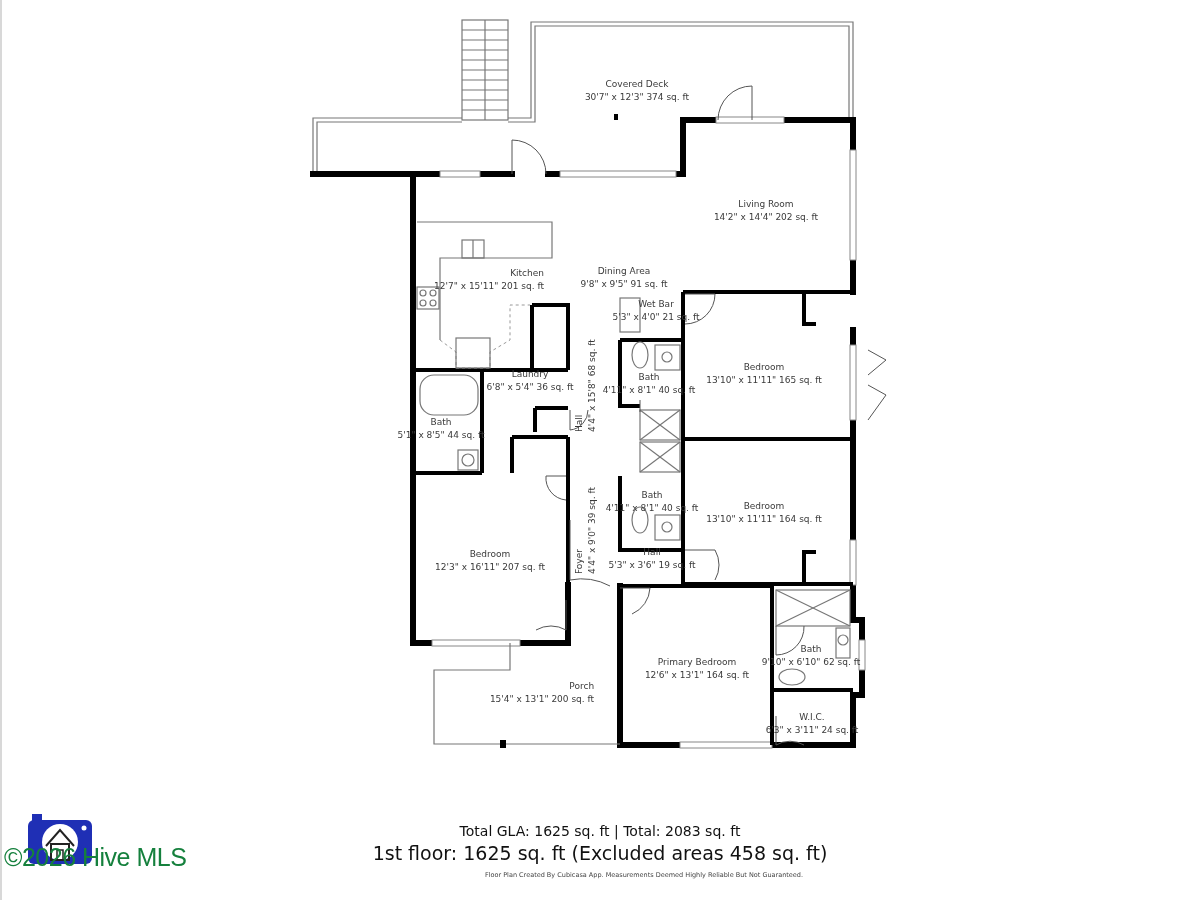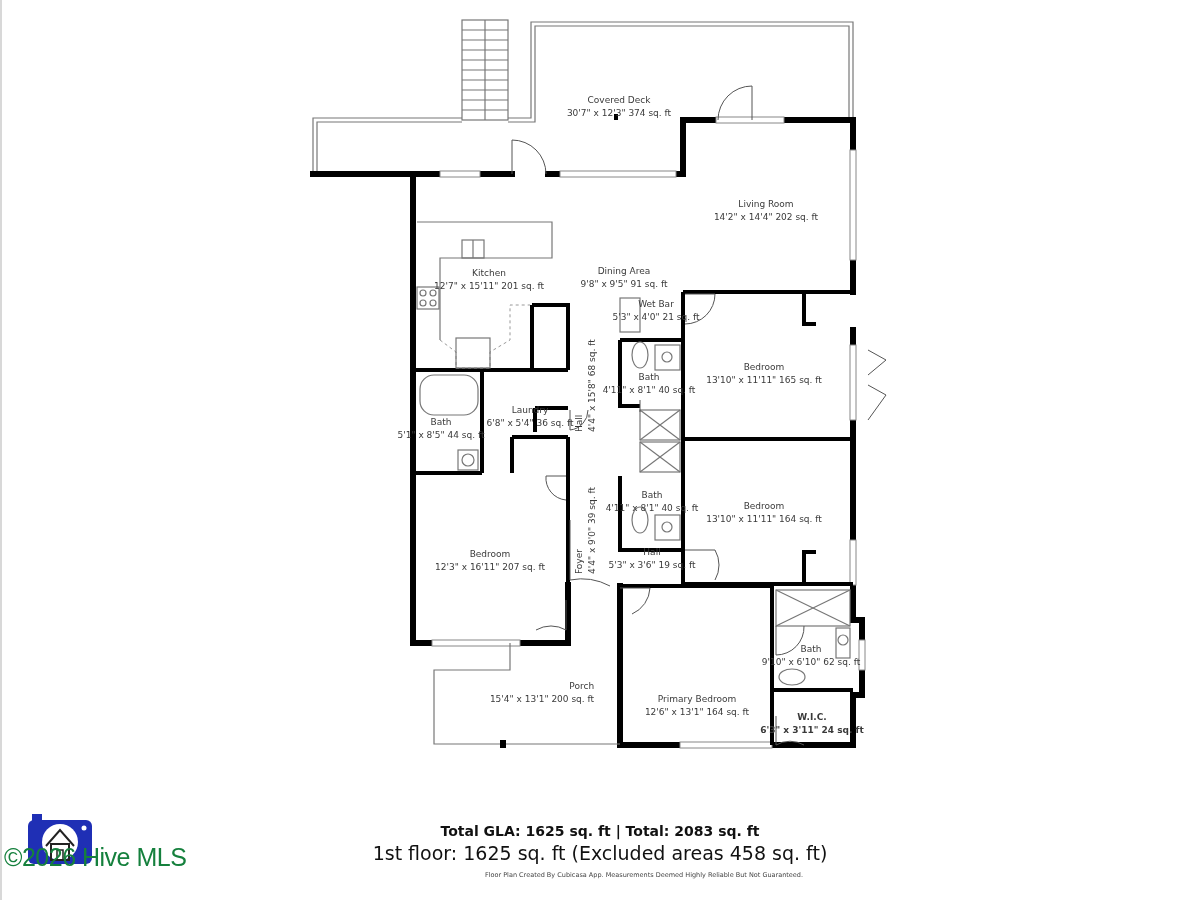--- a/index.html
+++ b/index.html
@@ -8,21 +8,21 @@
   svg.plan { position:absolute; left:0; top:0; }
   .w { stroke:#000; stroke-width:6; fill:none; stroke-linecap:square; }
   .wt { stroke:#000; stroke-width:4; fill:none; }
   .thin { stroke:#777; stroke-width:1.2; fill:none; }
   .win { stroke:#888; stroke-width:1; fill:#fff; }
   .door { stroke:#555; stroke-width:1; fill:none; }
   .dash { stroke:#999; stroke-width:1; stroke-dasharray:3 3; fill:none; }
   .room-label { position:absolute; font-size:9px; text-align:center; line-height:13px; color:#3a3a3a; white-space:nowrap; transform:translateX(-50%); }
   .room-label.vert { transform:rotate(-90deg); transform-origin:left top; text-align:left; }
   .totals { position:absolute; left:0; width:1200px; text-align:center; }
-  .totals .gla { top:823px; position:absolute; width:100%; font-weight:bold; font-size:14px; color:#111; }
+  .totals .gla { top:823px; position:absolute; width:100%; font-weight:normal; font-size:14px; color:#111; }
   .totals .floor { top:842px; position:absolute; width:100%; font-size:19px; color:#111; }
   .totals .disc { top:871px; position:absolute; width:100%; font-size:6.5px; color:#444;margin-left:44px; }
   .logo { position:absolute; left:24px; top:808px; width:72px; height:60px; }
   .copyright { position:absolute; left:4px; top:843px; font-family:"Liberation Sans", sans-serif; font-size:25px; color:#15803d; letter-spacing:-0.5px; }
 </style>
 </head>
 <body>
 
 <div class="left-rule"></div>
 
@@ -163,49 +163,49 @@
 
   <g class="thin">
     <polyline points="510,643 510,670 434,670 434,744 500,744"></polyline>
     <line x1="505" y1="744" x2="620" y2="744" stroke="#777"></line>
     <rect x="500" y="740" width="6" height="8" fill="#000" stroke="none"></rect>
   </g>
 
   <rect x="614" y="114" width="4" height="6" fill="#000"></rect>
 </svg>
 
-<div class="room-label" style="left:619px;top:78px;margin-top:16px;">
+<div class="room-label" style="left:637px;top:78px;">
   <div>Covered Deck</div>
   <div>30'7" x 12'3" 374 sq. ft</div>
 </div>
 <div class="room-label" style="left:766px;top:198px;">
   <div>Living Room</div>
   <div>14'2" x 14'4" 202 sq. ft</div>
 </div>
 <div class="room-label" style="left:624px;top:225px;margin-top:40px;">
   <div>Dining Area</div>
   <div>9'8" x 9'5" 91 sq. ft</div>
 </div>
-<div class="room-label" style="left:489px;top:267px;">
+<div class="room-label" style="left:489px;top:267px;text-align:right;">
   <div>Kitchen</div>
   <div>12'7" x 15'11" 201 sq. ft</div>
 </div>
 <div class="room-label" style="left:656px;top:298px;">
   <div>Wet Bar</div>
   <div>5'3" x 4'0" 21 sq. ft</div>
 </div>
 <div class="room-label" style="left:764px;top:361px;">
   <div>Bedroom</div>
   <div>13'10" x 11'11" 165 sq. ft</div>
 </div>
 <div class="room-label" style="left:649px;top:371px;">
   <div>Bath</div>
   <div>4'11" x 8'1" 40 sq. ft</div>
 </div>
-<div class="room-label" style="left:530px;top:404px;">
+<div class="room-label" style="left:530px;top:368px;">
   <div>Laundry</div>
   <div>6'8" x 5'4" 36 sq. ft</div>
 </div>
 <div class="room-label" style="left:441px;top:416px;">
   <div>Bath</div>
   <div>5'1" x 8'5" 44 sq. ft</div>
 </div>
 <div class="room-label" style="left:652px;top:489px;">
   <div>Bath</div>
   <div>4'11" x 8'1" 40 sq. ft</div>
@@ -215,33 +215,33 @@
   <div>13'10" x 11'11" 164 sq. ft</div>
 </div>
 <div class="room-label" style="left:652px;top:546px;">
   <div>Hall</div>
   <div>5'3" x 3'6" 19 sq. ft</div>
 </div>
 <div class="room-label" style="left:490px;top:548px;">
   <div>Bedroom</div>
   <div>12'3" x 16'11" 207 sq. ft</div>
 </div>
-<div class="room-label" style="left:697px;top:656px;margin-top:37px;">
+<div class="room-label" style="left:697px;top:656px;">
   <div>Primary Bedroom</div>
   <div>12'6" x 13'1" 164 sq. ft</div>
 </div>
 <div class="room-label" style="left:811px;top:643px;">
   <div>Bath</div>
   <div>9'10" x 6'10" 62 sq. ft</div>
 </div>
 <div class="room-label" style="left:542px;top:680px;text-align:right;">
   <div>Porch</div>
   <div>15'4" x 13'1" 200 sq. ft</div>
 </div>
-<div class="room-label" style="left:812px;top:711px;font-weight:bold;">
+<div class="room-label" style="left:812px;top:711px;">
   <div>W.I.C.</div>
   <div>6'3" x 3'11" 24 sq. ft</div>
 </div>
 
 <div class="room-label vert" style="left:573px;top:432px;">
   <div>Hall</div>
   <div>4'4" x 15'8" 68 sq. ft</div>
 </div>
 <div class="room-label vert" style="left:573px;top:574px;">
   <div>Foyer</div>

